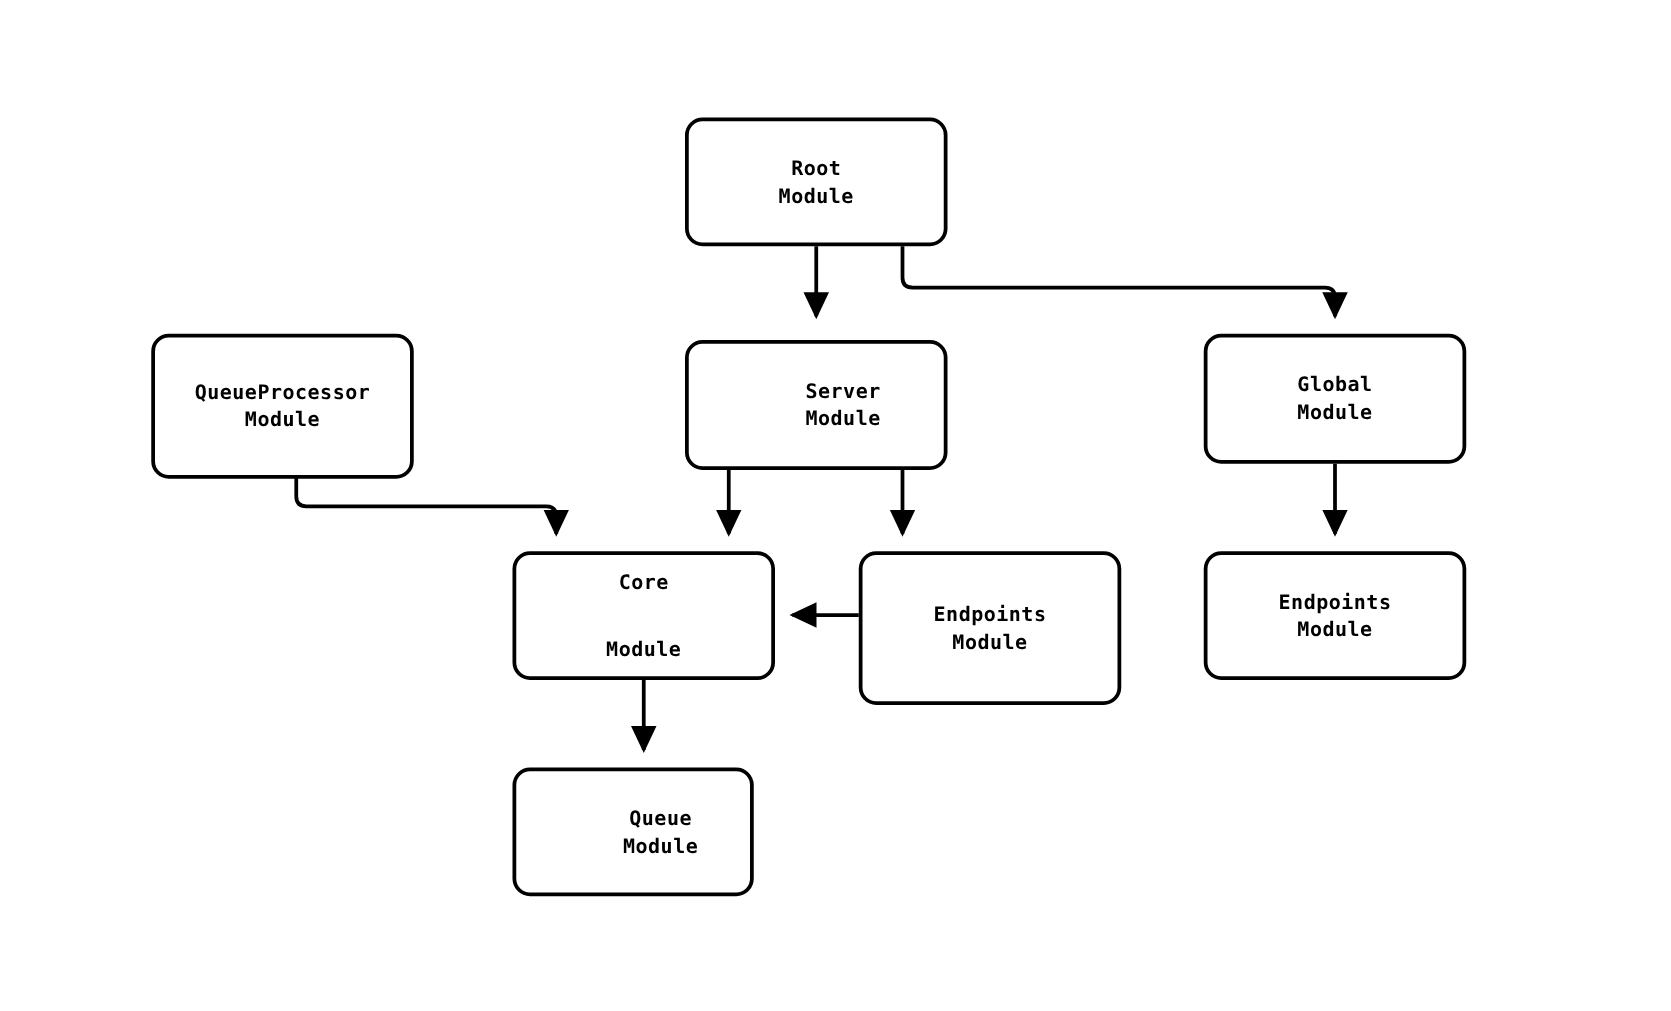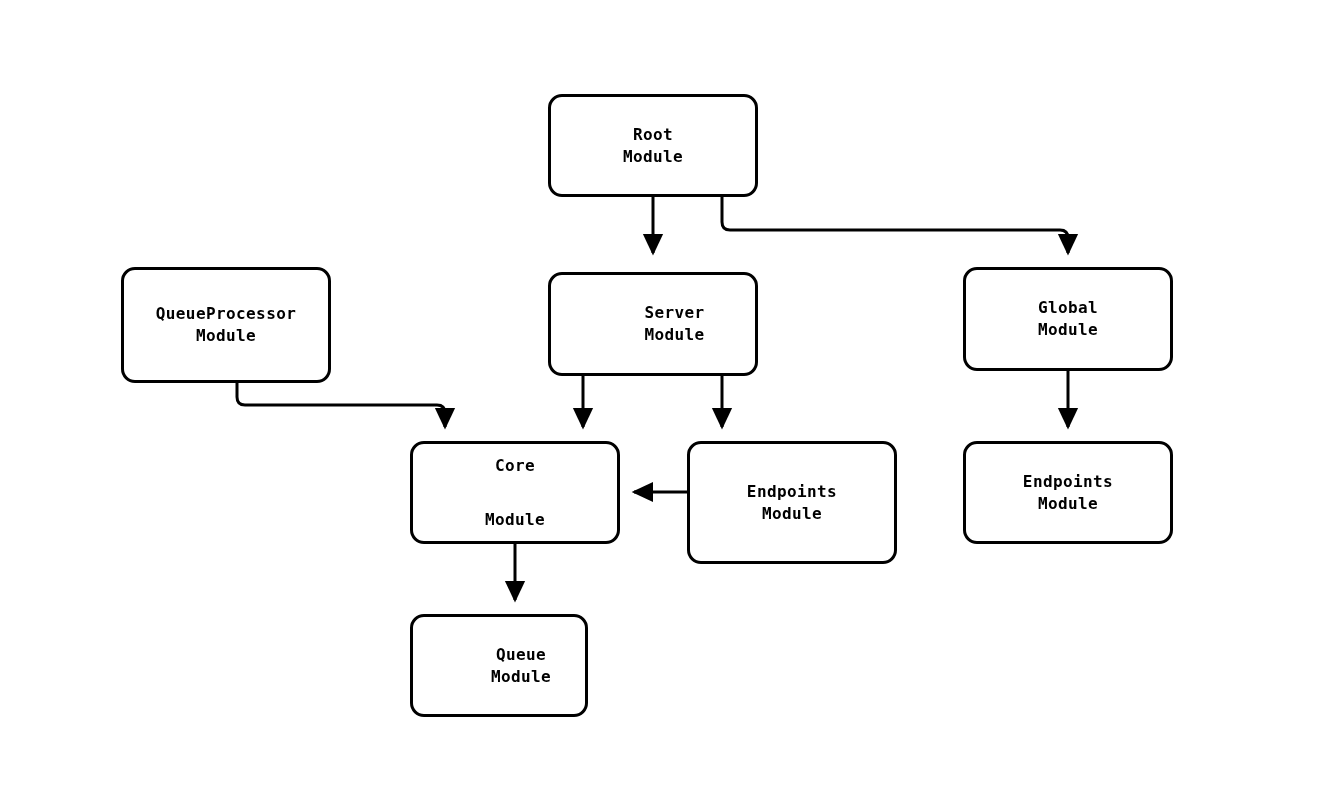--- a/index.html
+++ b/index.html
@@ -105,18 +105,18 @@
   <div class="node" style="left:687px; top:441px; width:210px; height:123px;">
     <span class="node-line">Endpoints</span>
     <span class="node-line">Module</span>
   </div>
 
   <div class="node" style="left:963px; top:441px; width:210px; height:103px;">
     <span class="node-line">Endpoints</span>
     <span class="node-line">Module</span>
   </div>
 
-  <div class="node" style="left:410px; top:614px; width:178px; height:103px;padding-left:44px;">
+  <div class="node" style="left:410px; top:614px; width:193px; height:103px;padding-left:44px;">
     <span class="node-line">Queue</span>
     <span class="node-line">Module</span>
   </div>
 
 </div>
 
 </body></html>

